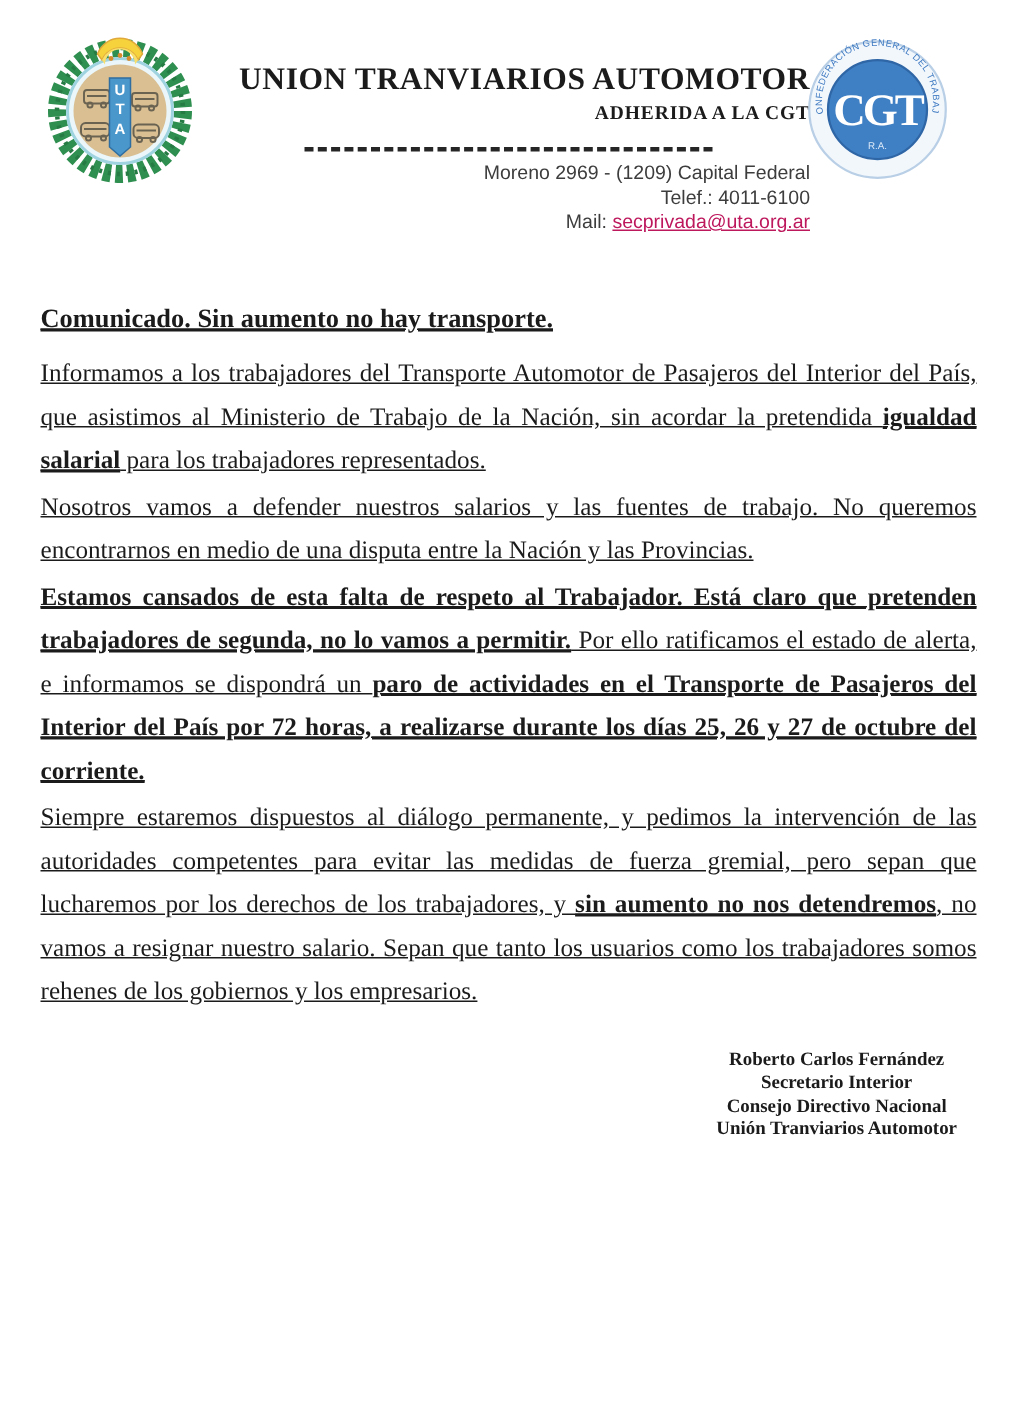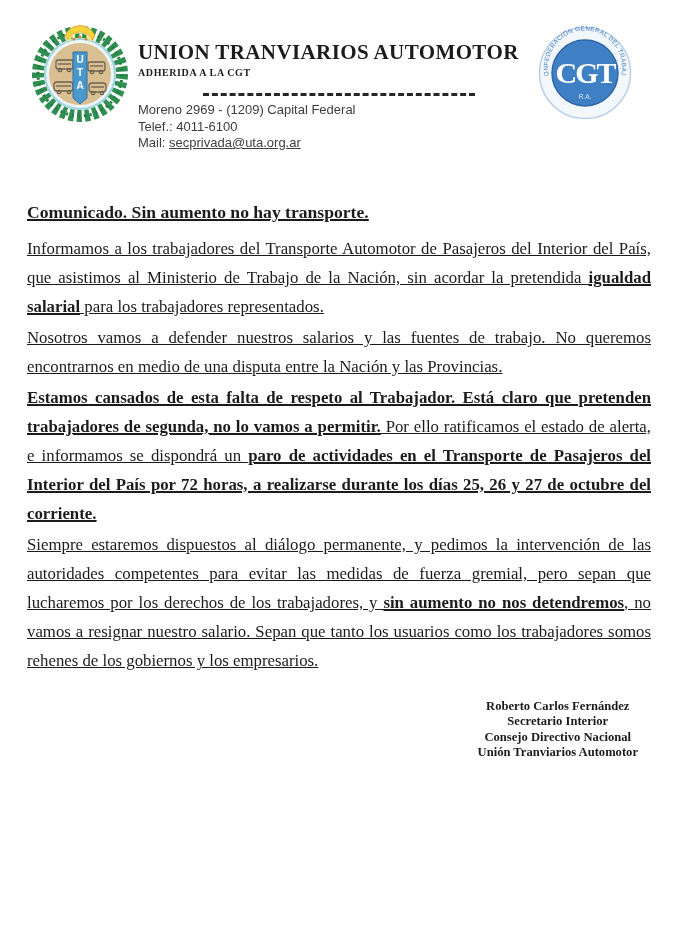--- a/index.html
+++ b/index.html
@@ -5,26 +5,26 @@
   html,body{margin:0;padding:0;background:#e9e9e9;}
   .page{
     width:678px;height:939px;margin:0 auto;background:#ffffff;
     position:relative;overflow:hidden;color:#1b1b1b;
     font-family:"Liberation Serif", serif;
   }
   
   .letterhead{position:relative;height:176px;}
   .logo-uta{position:absolute;left:28px;top:10px;width:104px;height:112px;}
   .logo-cgt{position:absolute;right:46px;top:26px;width:94px;height:94px;}
-  .lh-center{position:absolute;left:138px;right:138px;top:40px;text-align:left;}
+  .lh-center{position:absolute;left:138px;right:138px;top:40px;text-align:right;}
   .lh-title{font-size:21px;font-weight:bold;letter-spacing:.4px;white-space:nowrap;}
-  .lh-subtitle{font-size:10px;font-weight:bold;letter-spacing:.6px;margin-top:2px;}
+  .lh-subtitle{font-size:13px;font-weight:bold;letter-spacing:.6px;margin-top:2px;}
   .separator{width:272px;margin:15px auto 6px;border:0;border-top:3px dashed #262626;}
   .address{font-family:Liberation Sans, sans-serif;font-size:13px;color:#3d3d3d;line-height:16.5px;}
-  .address a{color:#404040;text-decoration:underline;}
+  .address a{color:#be185d;text-decoration:underline;}
   
   .main{padding:0 27px;margin-top:22px;text-decoration:underline;}
   .para{margin:0 0 2px 0;font-size:16.8px;line-height:29px;text-align:justify;}
   .doc-title{font-size:17.6px;margin-bottom:7px;text-align:left;}
   .b{font-weight:bold;}
   .u{text-decoration:underline;}
   .b.u{text-decoration-thickness:2px;}
   
   .signature-wrap{text-align:right;padding-right:40px;margin-top:24px;}
   .signature{display:inline-block;text-align:center;font-weight:bold;font-size:12.6px;line-height:15.4px;}

